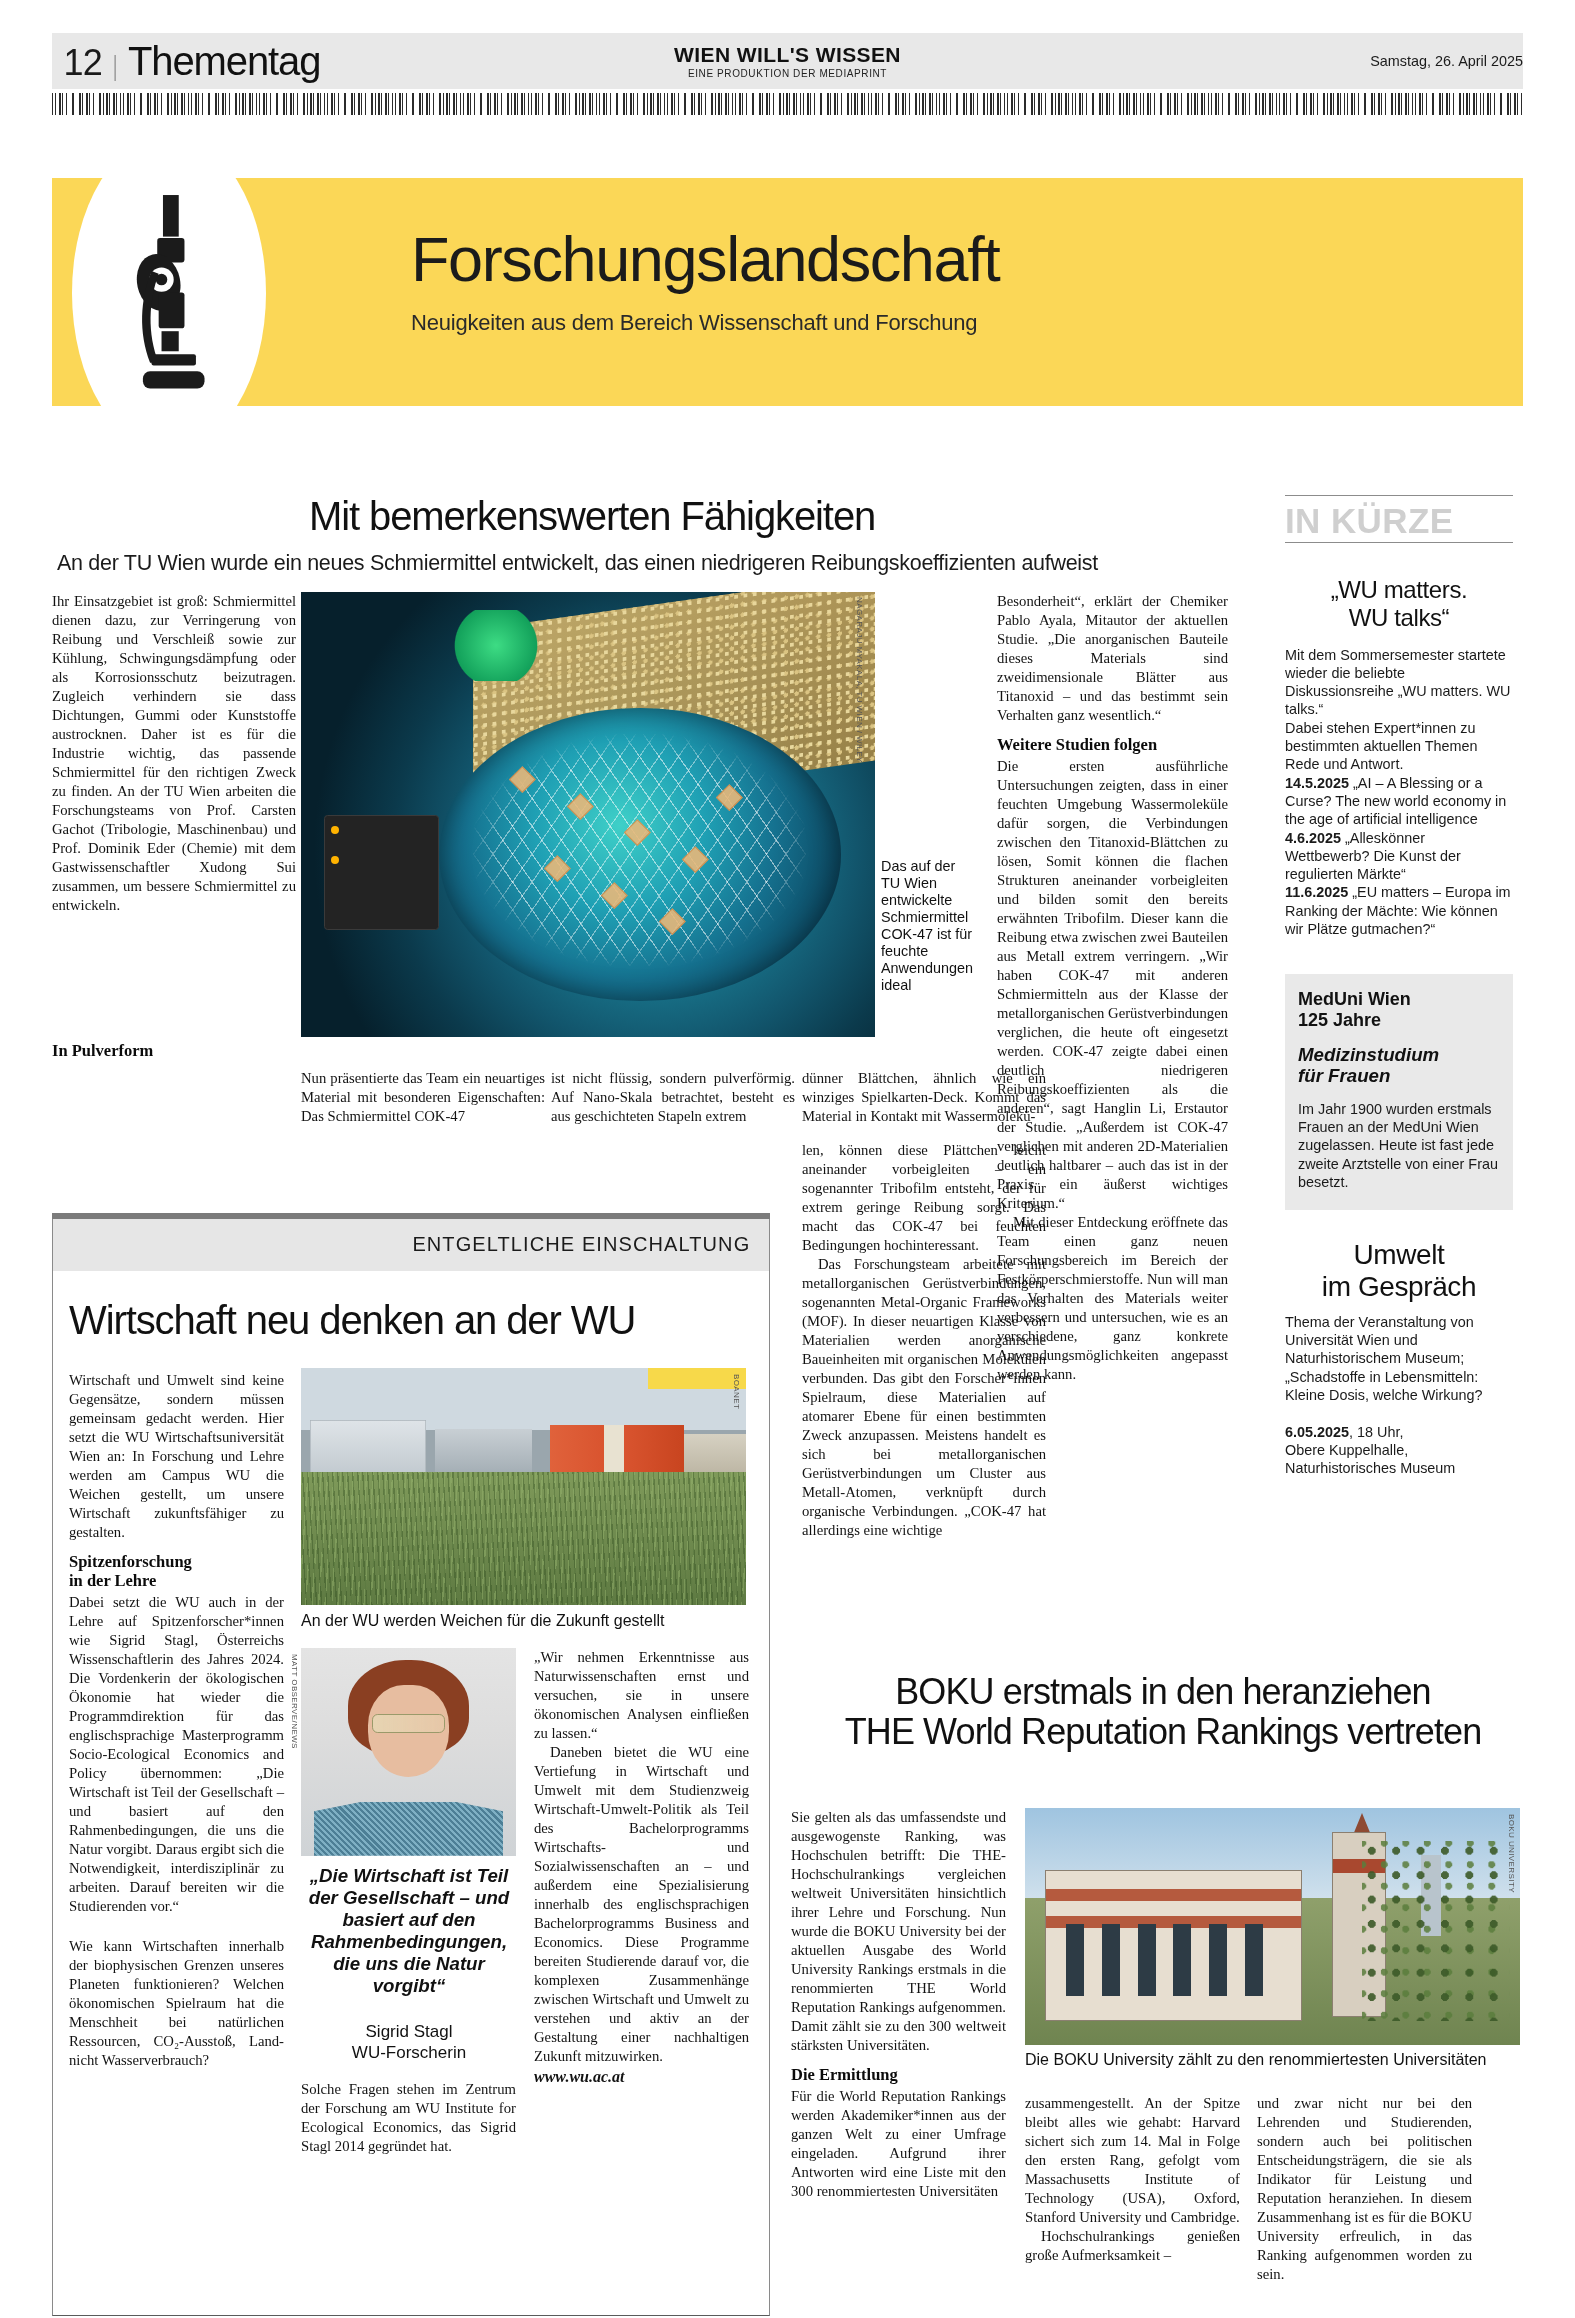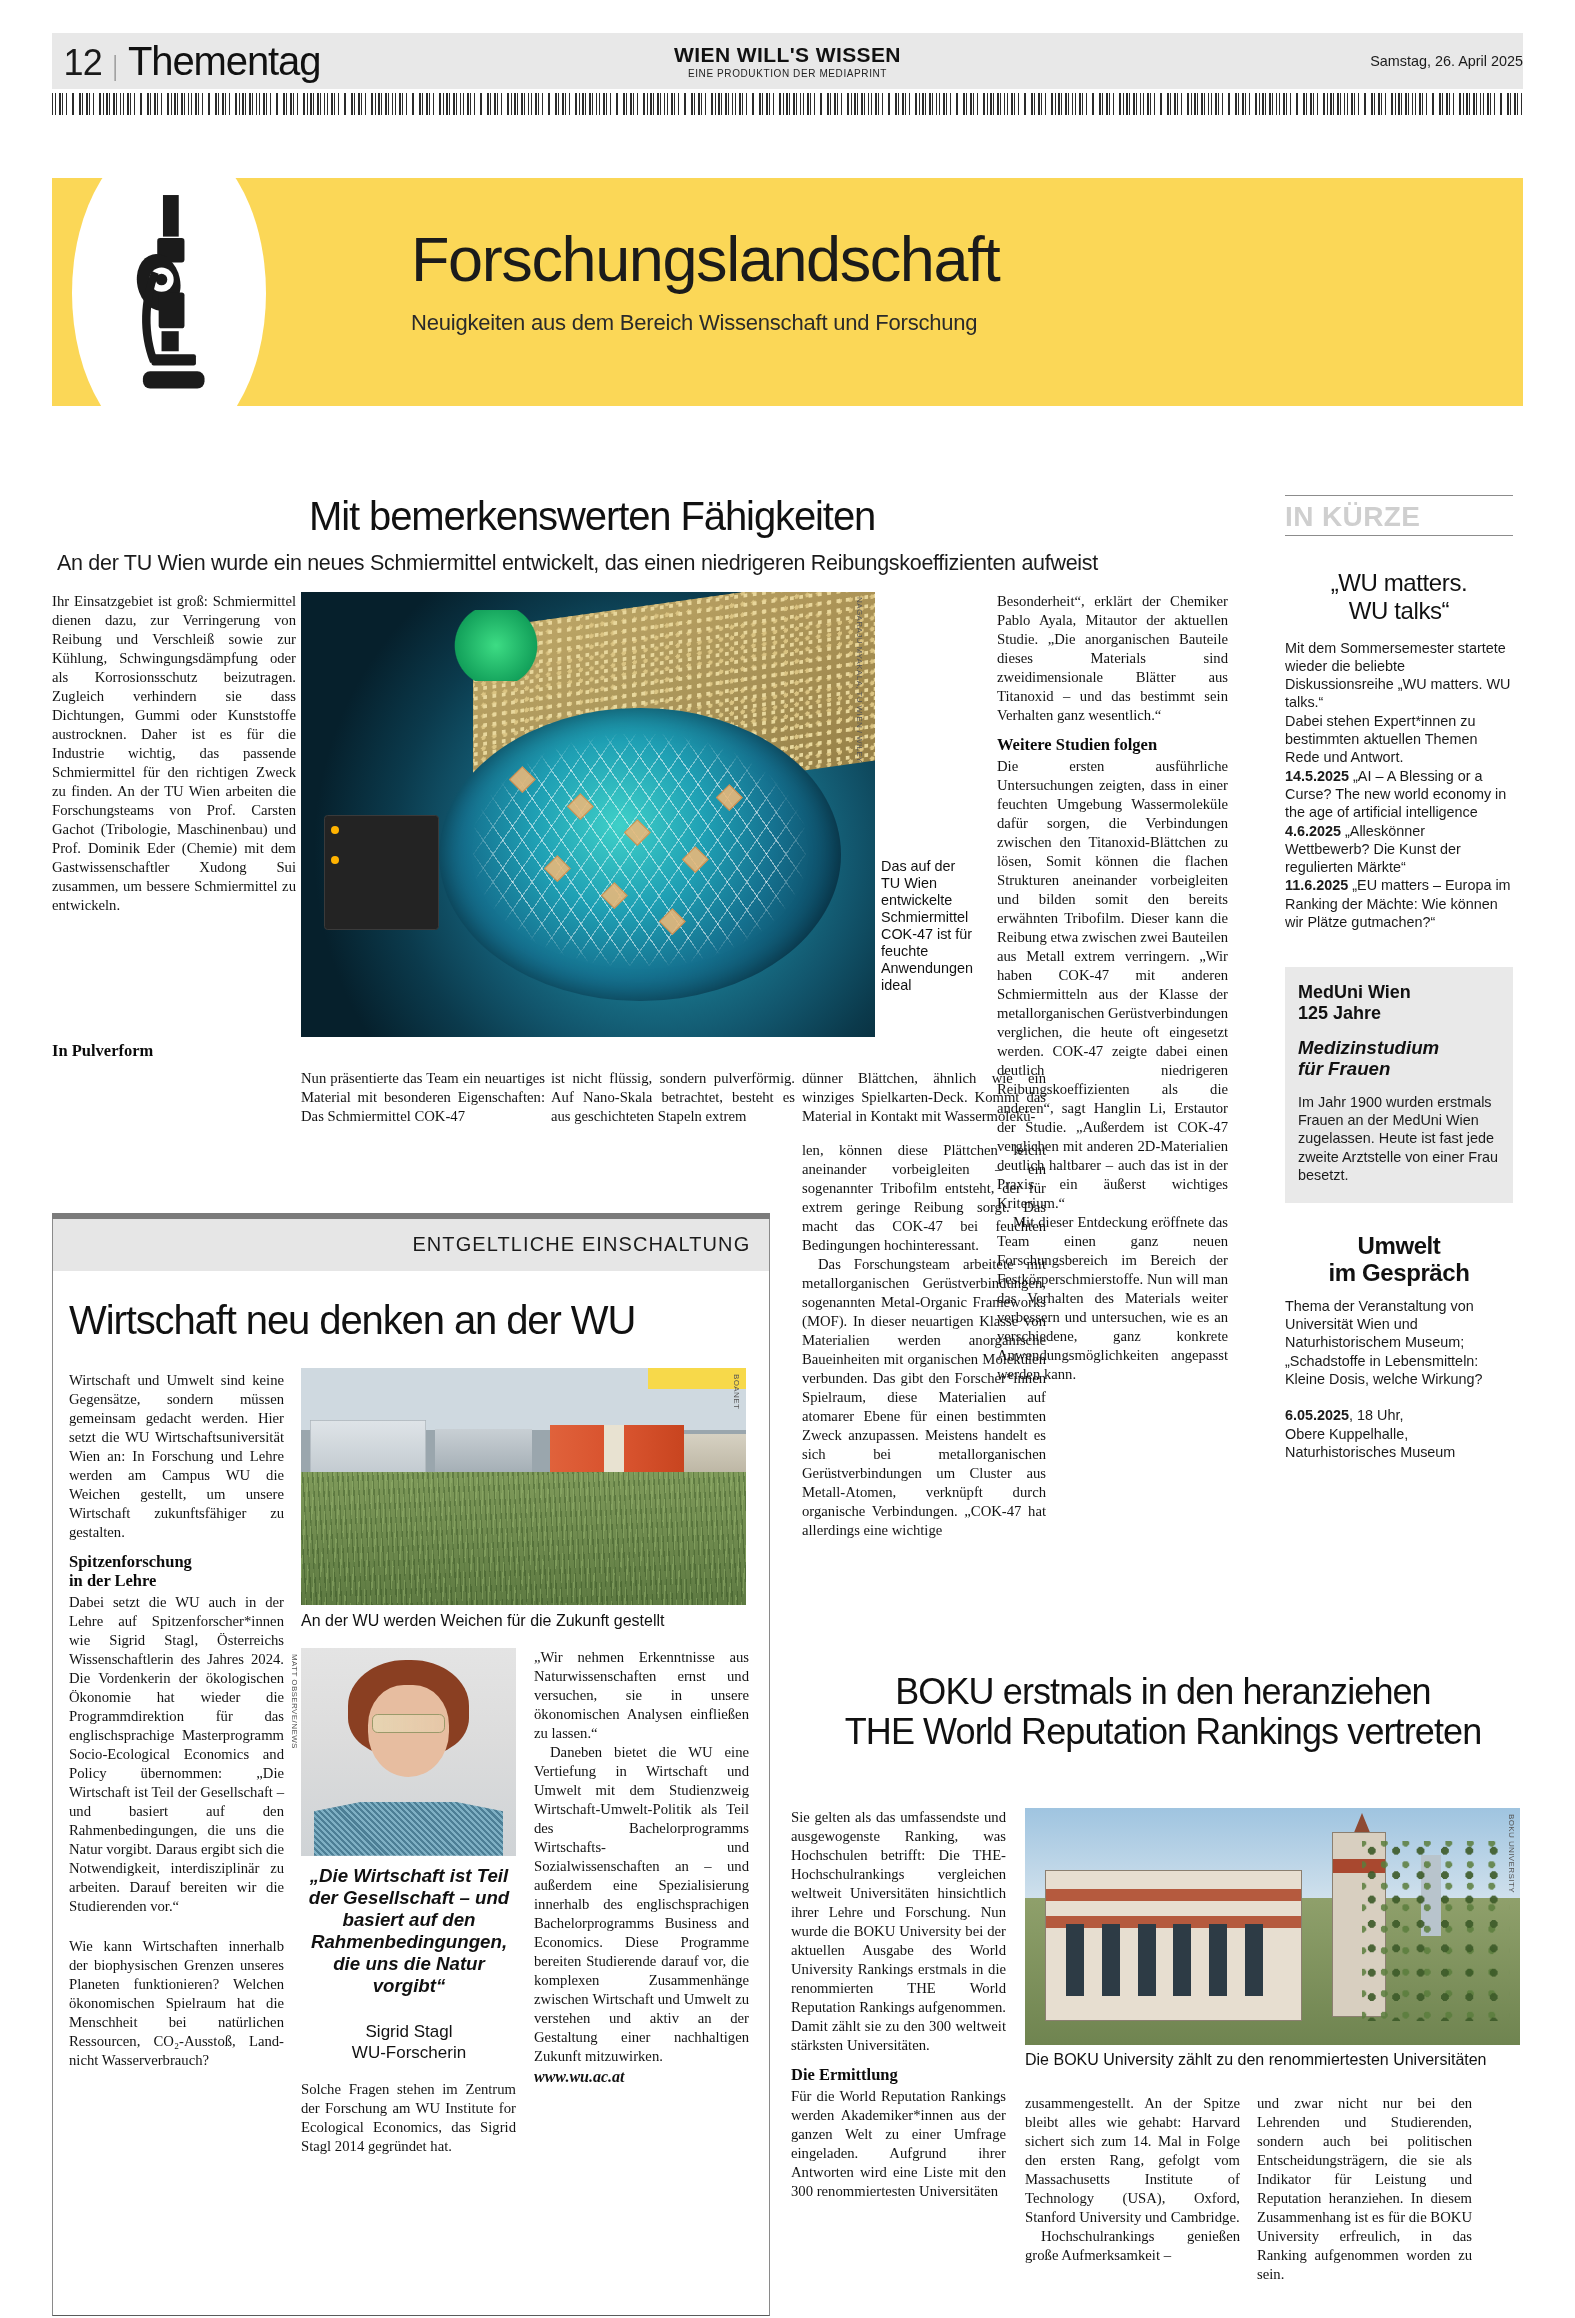--- a/index.html
+++ b/index.html
@@ -139,32 +139,32 @@
     writing-mode:vertical-rl; text-orientation:mixed;
     font-family:"Liberation Sans", sans-serif;
     font-size:8px; letter-spacing:0.4px; color:#555;
   }
 
   
   .sb { position:absolute; left:1285px; top:495px; width:228px; }
   .sb-rule-top { border-top:0.7px solid #8c8c8c; }
   .sb-title {
     font-family:"Liberation Sans", sans-serif;
-    font-weight:700; font-size:28px; letter-spacing:0.4px;
+    font-weight:700; font-size:35px; letter-spacing:0.4px;
     color:#cfcfcf; padding:7.2px 0 4.3px 0; line-height:1;
   }
   .sb-rule-bot { border-top:0.7px solid #8c8c8c; }
   .sb-h {
     font-family:"Liberation Sans", sans-serif;
     font-size:24px; font-weight:400; color:#111; text-align:center;
     line-height:1.14; margin:33px 0 14.4px 0; letter-spacing:-0.4px;
   }
   .sb-h2 {
     font-family:"Liberation Sans", sans-serif;
-    font-size:24px; font-weight:700; color:#111; text-align:center;
+    font-size:28px; font-weight:400; color:#111; text-align:center;
     line-height:1.14; margin:29px 0 10px 0; letter-spacing:-0.4px;
   }
   .sb-p {
     font-family:"Liberation Sans", sans-serif;
     font-size:14.4px; line-height:18.3px; color:#1a1a1a;
   }
   .sb-p b { font-weight:700; }
   .sb-box {
     background:#e9e9e9; padding:14.4px 13px 18.7px 13px; margin-top:36px;
   }

